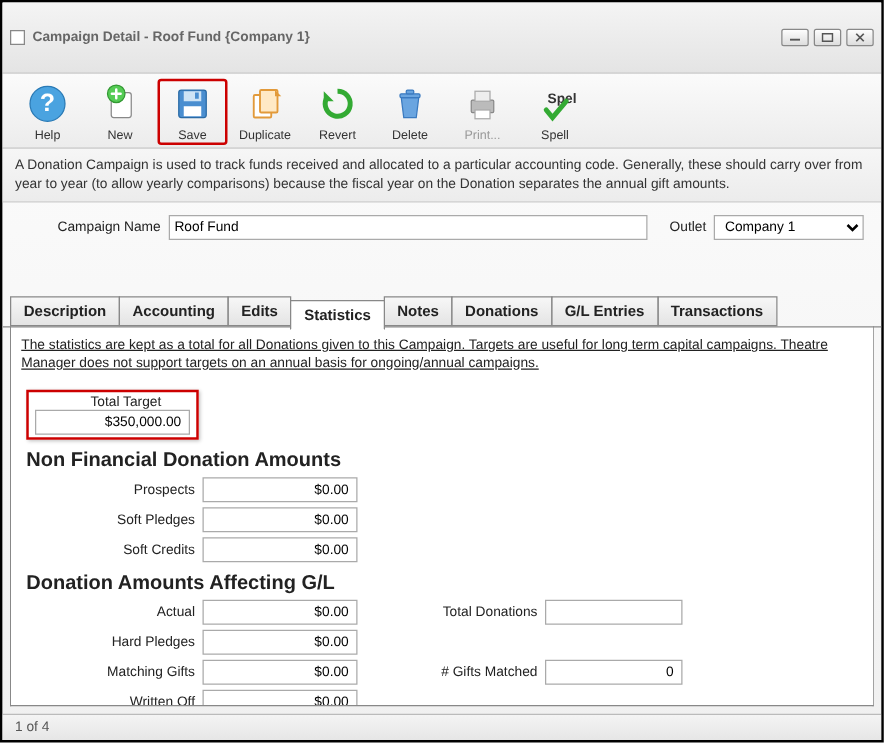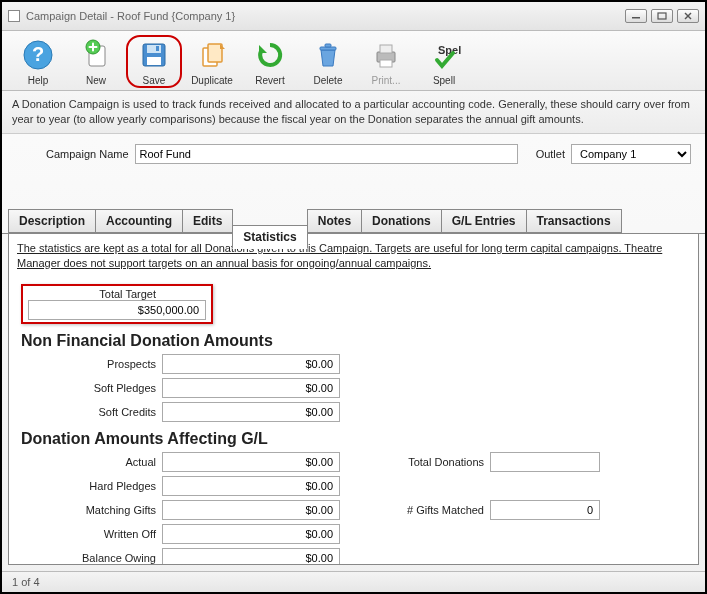--- a/index.html
+++ b/index.html
@@ -15,24 +15,25 @@
   }
   .window {
     background: linear-gradient(#fdfdfd, #f0f0f0);
     height: 100%;
     display: flex;
     flex-direction: column;
   }
   .titlebar {
     background: linear-gradient(#f4f4f4, #e4e4e4);
     border-bottom: 1px solid #bbb;
-    padding: 7px 6px;
+    padding: 21px 6px;
     display: flex;
     align-items: center;
     color: #666;
+    font-weight: bold;
   }
   .titlebar .chk {
     width: 12px; height: 12px;
     border: 1px solid #888;
     background: #fff;
     margin-right: 6px;
   }
   .titlebar .spacer { flex: 1; }
   .win-controls { display: flex; gap: 4px; }
   .win-btn {
@@ -58,21 +59,21 @@
     color: #333;
     padding: 2px 0;
     cursor: pointer;
   }
   .tool .ic {
     width: 36px; height: 36px;
     margin: 0 auto 2px auto;
     display: flex; align-items: center; justify-content: center;
   }
   .tool.disabled { color: #999; }
-  .highlight-red { border: 2px solid #c00; border-radius: 14px; padding: 0; }
+  .highlight-red { border: 2px solid #c00; border-radius: 3px; padding: 0; }
   .desc-band {
     background: linear-gradient(#f6f6f6, #ececec);
     padding: 6px 10px;
     color: #333;
     line-height: 1.35;
     border-bottom: 1px solid #ccc;
   }
   .form-row {
     display: flex;
     align-items: center;
@@ -106,21 +107,21 @@
     font-weight: bold;
     color: #222;
     margin-right: -1px;
     cursor: pointer;
     position: relative;
   }
   .tab.active {
     background: #fff;
     border-bottom: 1px solid #fff;
     z-index: 2;
-    top: 16px;
+    top: 3px;
   }
   .panel {
     flex: 1;
     background: #fff;
     border: 1px solid #888;
     border-top: none;
     margin: 0 6px 6px 6px;
     padding: 8px 8px;
     overflow: auto;
   }
@@ -144,21 +145,21 @@
     margin-left: 30px;
   }
   .field-row input {
     font: inherit;
     border: 1px solid #aaa;
     background: #fff;
     height: 20px;
     text-align: right;
     padding: 2px 6px;
   }
-  .w150 { width: 178px; }
+  .w150 { width: 124px; }
   .w110 { width: 110px; }
   .section-heading {
     font-weight: bold;
     color: #222;
     margin: 8px 0 4px 4px;
     font-size: 16px;
   }
   .target-hl {
     border: 2px solid #c00;
     padding: 2px 5px;

